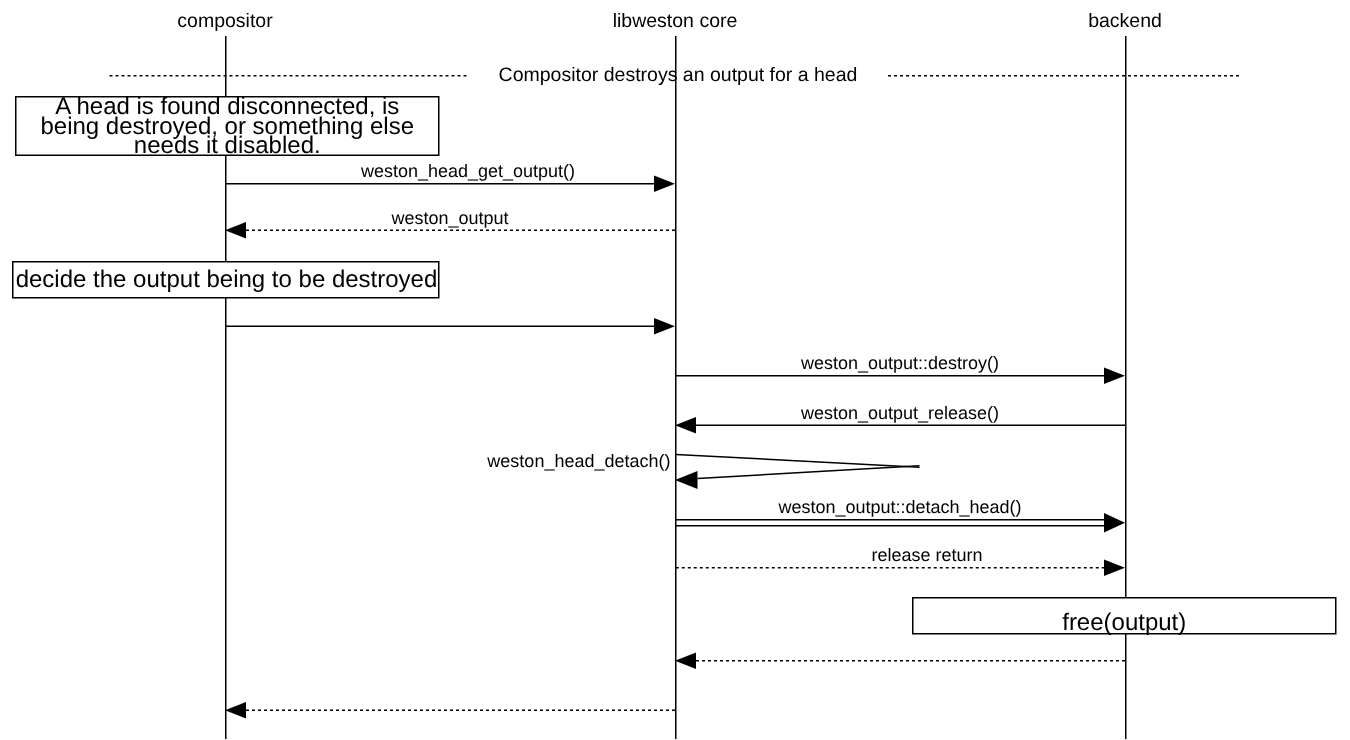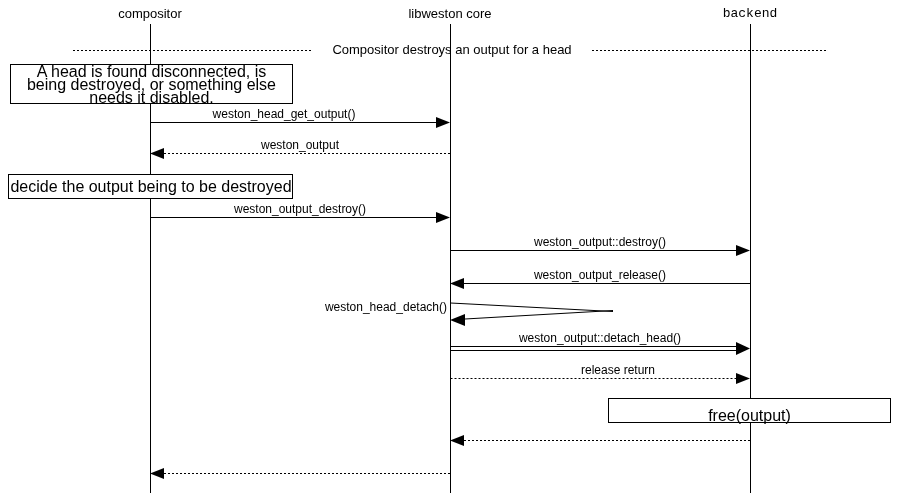--- a/index.html
+++ b/index.html
@@ -112,27 +112,26 @@
       <polygon points="150,473.5 164,468 164,479" fill="#000"></polygon>
     </g>
 
     <rect x="10.5" y="64.5" width="282" height="39" fill="#fff" stroke="#000" stroke-width="1"></rect>
     <rect x="8.5" y="174.5" width="284" height="24" fill="#fff" stroke="#000" stroke-width="1"></rect>
     <rect x="608.5" y="398.5" width="282" height="24" fill="#fff" stroke="#000" stroke-width="1"></rect>
   </svg>
 
   <div class="actor-label" style="left:150px;">compositor</div>
   <div class="actor-label" style="left:450px;">libweston core</div>
-  <div class="actor-label" style="left:750px;font-family:Liberation Mono, monospace;">backend</div>
+  <div class="actor-label" style="left:750px;">backend</div>
 
   <div class="divider-label" style="left:452px;">Compositor destroys an output for a head</div>
 
-  <div class="msg-label" style="left:284px;top:107px;">weston_head_get_output()</div>
+  <div class="msg-label" style="left:312px;top:107px;">weston_head_get_output()</div>
   <div class="msg-label" style="left:300px;top:138px;">weston_output</div>
-  <div class="msg-label" style="left:300px;top:202px;">weston_output_destroy()</div>
   <div class="msg-label" style="left:600px;top:235px;">weston_output::destroy()</div>
   <div class="msg-label" style="left:600px;top:268px;">weston_output_release()</div>
   <div class="msg-label right-anchored" style="right:453px;top:300px;text-align:center;">weston_head_detach()</div>
   <div class="msg-label" style="left:600px;top:331px;">weston_output::detach_head()</div>
   <div class="msg-label" style="left:600px;top:363px;padding-left:36px;">release return</div>
 
   <div class="note-text" id="note1-text">A head is found disconnected, is being destroyed, or something else needs it disabled.</div>
   <div class="note-text" id="note2-text">decide the output being to be destroyed</div>
   <div class="note-text" id="note3-text">free(output)</div>
 

